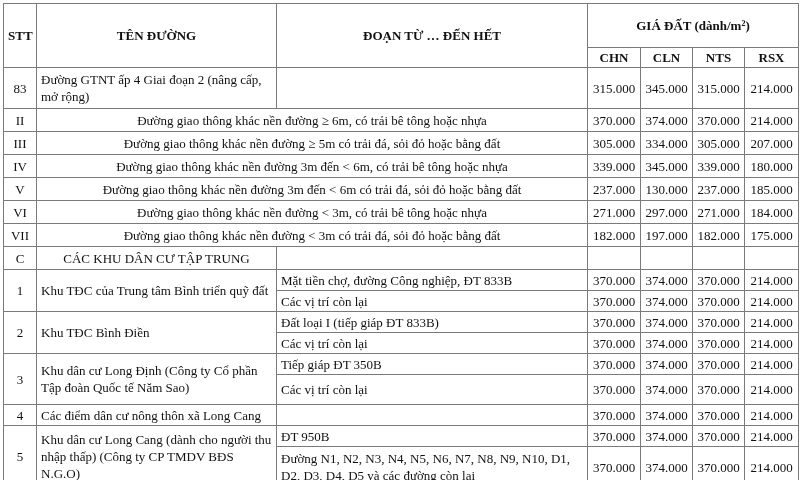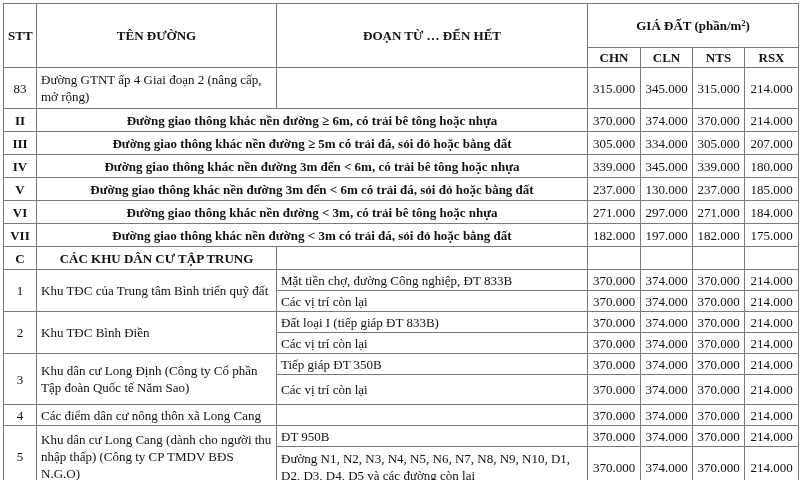--- a/index.html
+++ b/index.html
@@ -16,21 +16,21 @@
     table.price td, table.price th {
       border: 1px solid #7a7a7a;
       padding: 0 4px;
       vertical-align: middle;
       line-height: 17px;
       overflow: hidden;
     }
     table.price th { font-weight: bold; text-align: center; }
     .c { text-align: center; }
     .num { text-align: center; white-space: nowrap; padding: 0 2px; }
-    .b { font-weight: bold; text-align: center; }
+    .b { font-weight: normal; text-align: center; }
     .nw { white-space: nowrap; }
     tr.h1 th { height: 43px; }
     tr.h2 th { height: 19px; }
     tr.r2 td { height: 40px; }
     tr.r1 td { height: 20px; }
     tr.rt td { height: 22px; }
     sup { font-size: 8px; vertical-align: top; position: relative; top: -2px; }
   </style>
 </head>
 <body>
@@ -43,21 +43,21 @@
     <col style="width:53px">
     <col style="width:52px">
     <col style="width:52px">
     <col style="width:54px">
   </colgroup>
   <thead>
     <tr class="h1">
       <th rowspan="2">STT</th>
       <th rowspan="2">TÊN ĐƯỜNG</th>
       <th rowspan="2">ĐOẠN TỪ … ĐẾN HẾT</th>
-      <th colspan="4"><span>GIÁ ĐẤT (phần/m</span><sup>2</sup><span>)</span></th>
+      <th colspan="4"><span>GIÁ ĐẤT (dành/m</span><sup>2</sup><span>)</span></th>
     </tr>
     <tr class="h2">
       <th>CHN</th>
       <th>CLN</th>
       <th>NTS</th>
       <th>RSX</th>
     </tr>
   </thead>
   <tbody>
 

